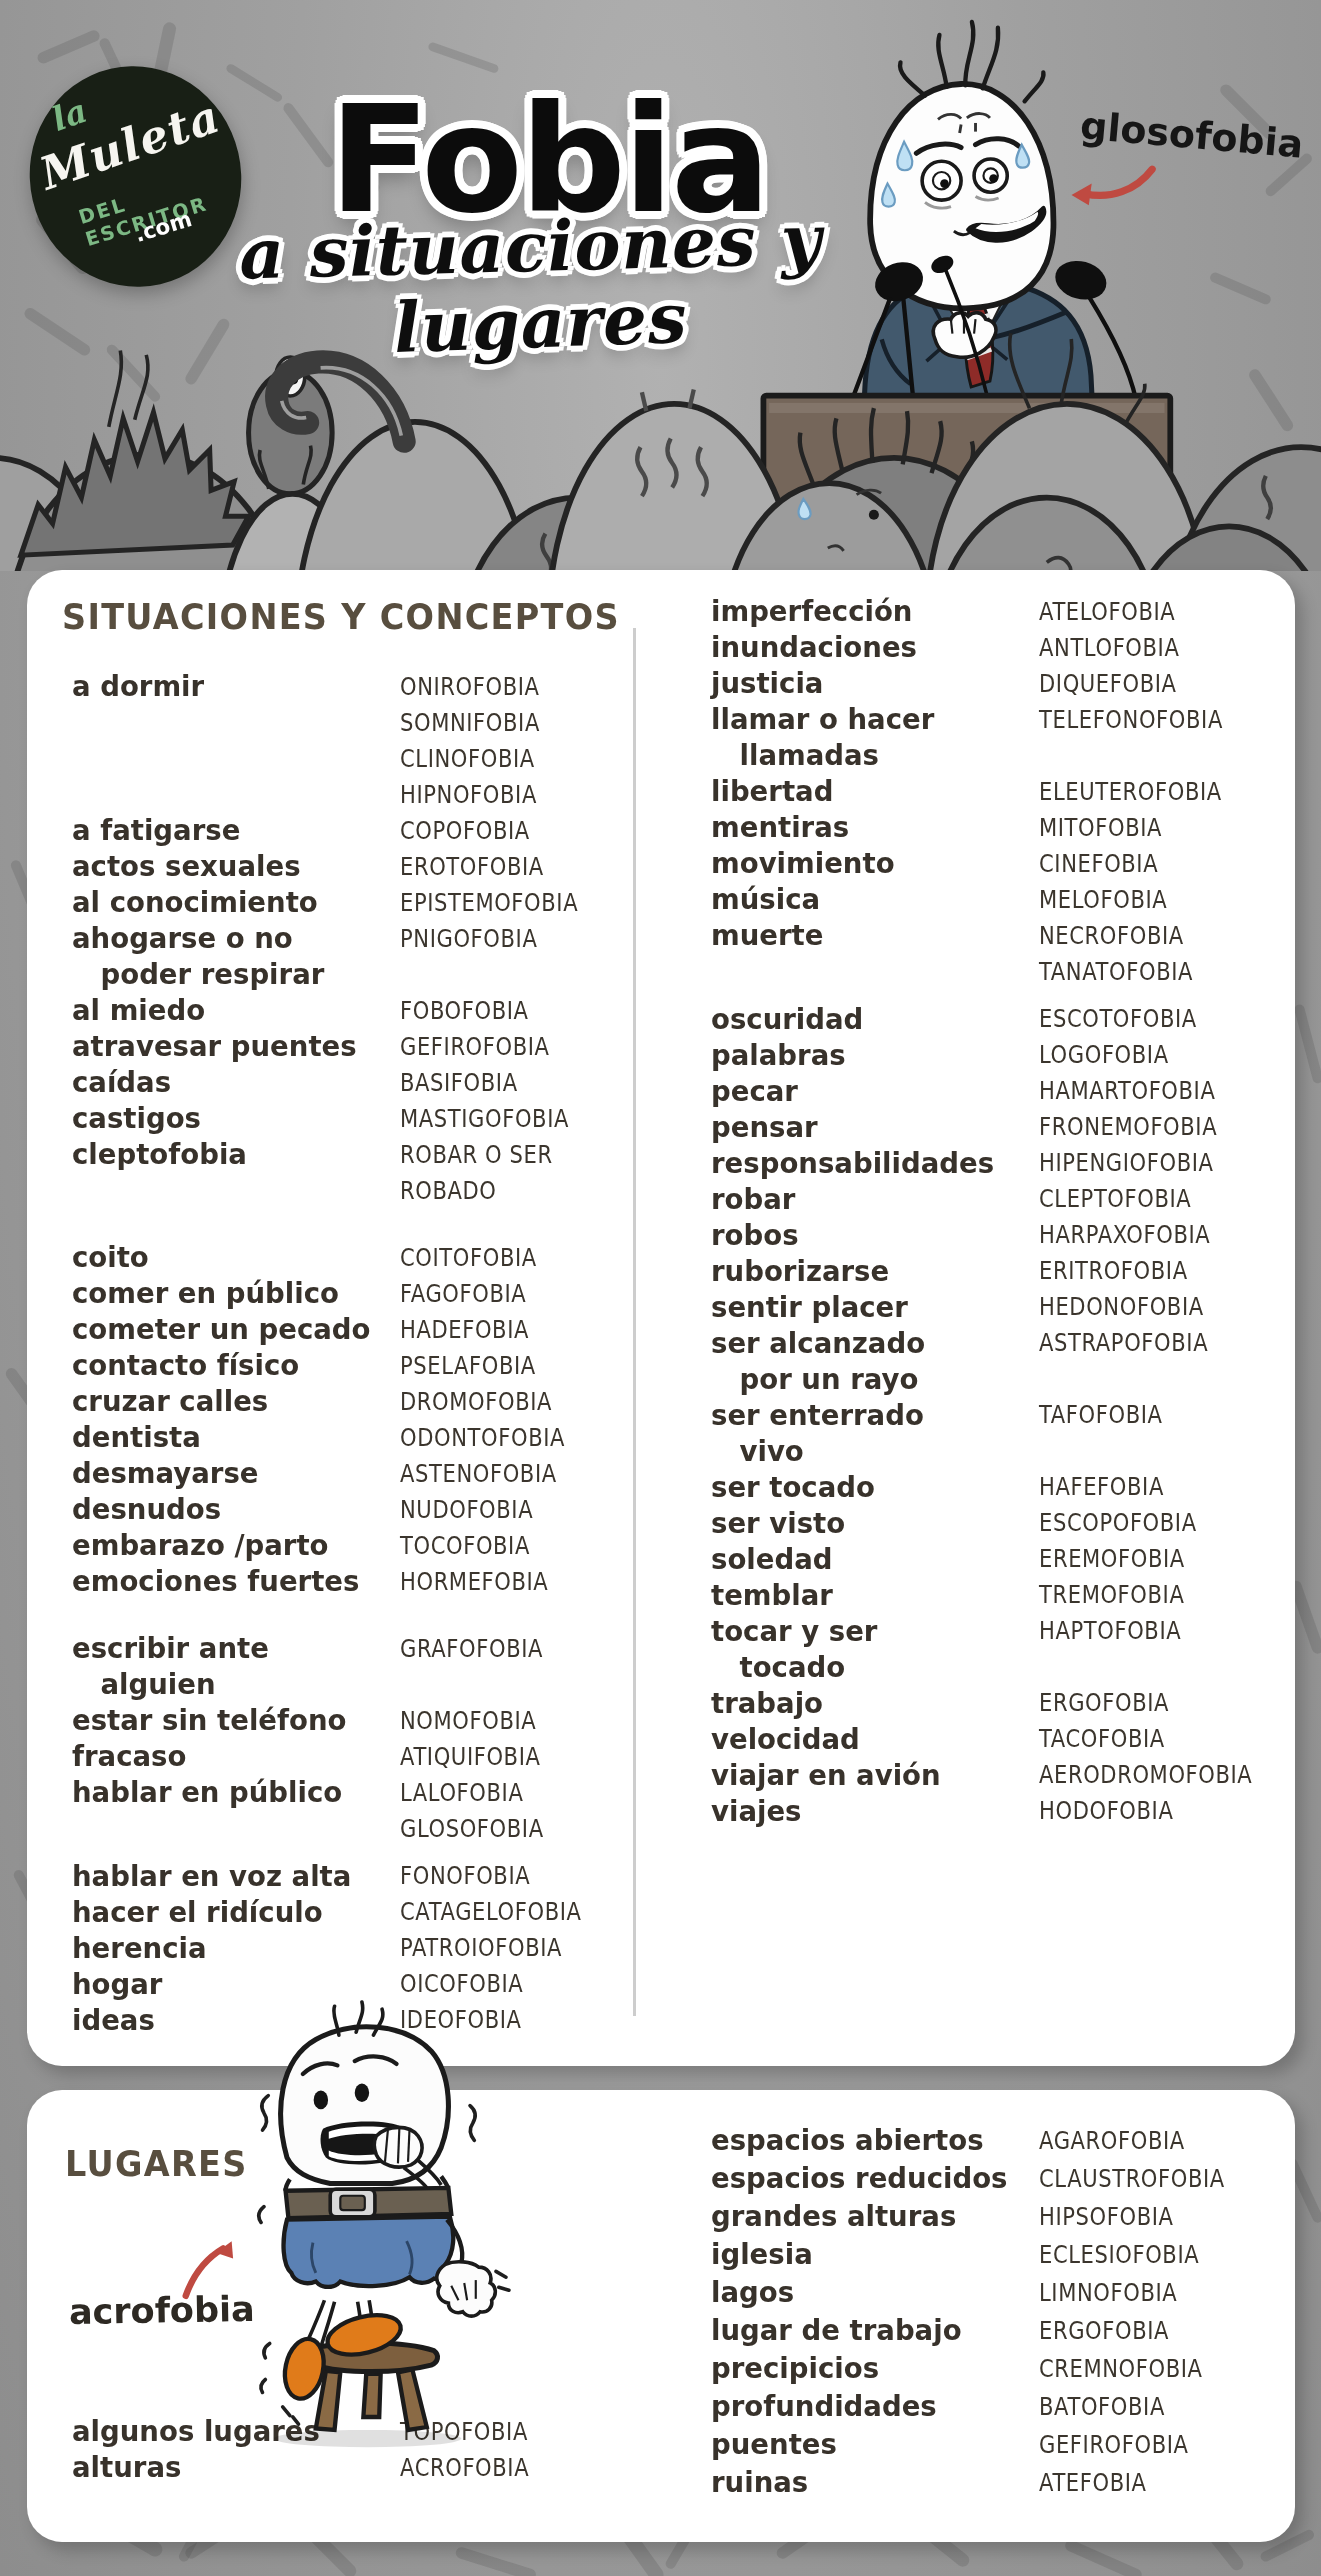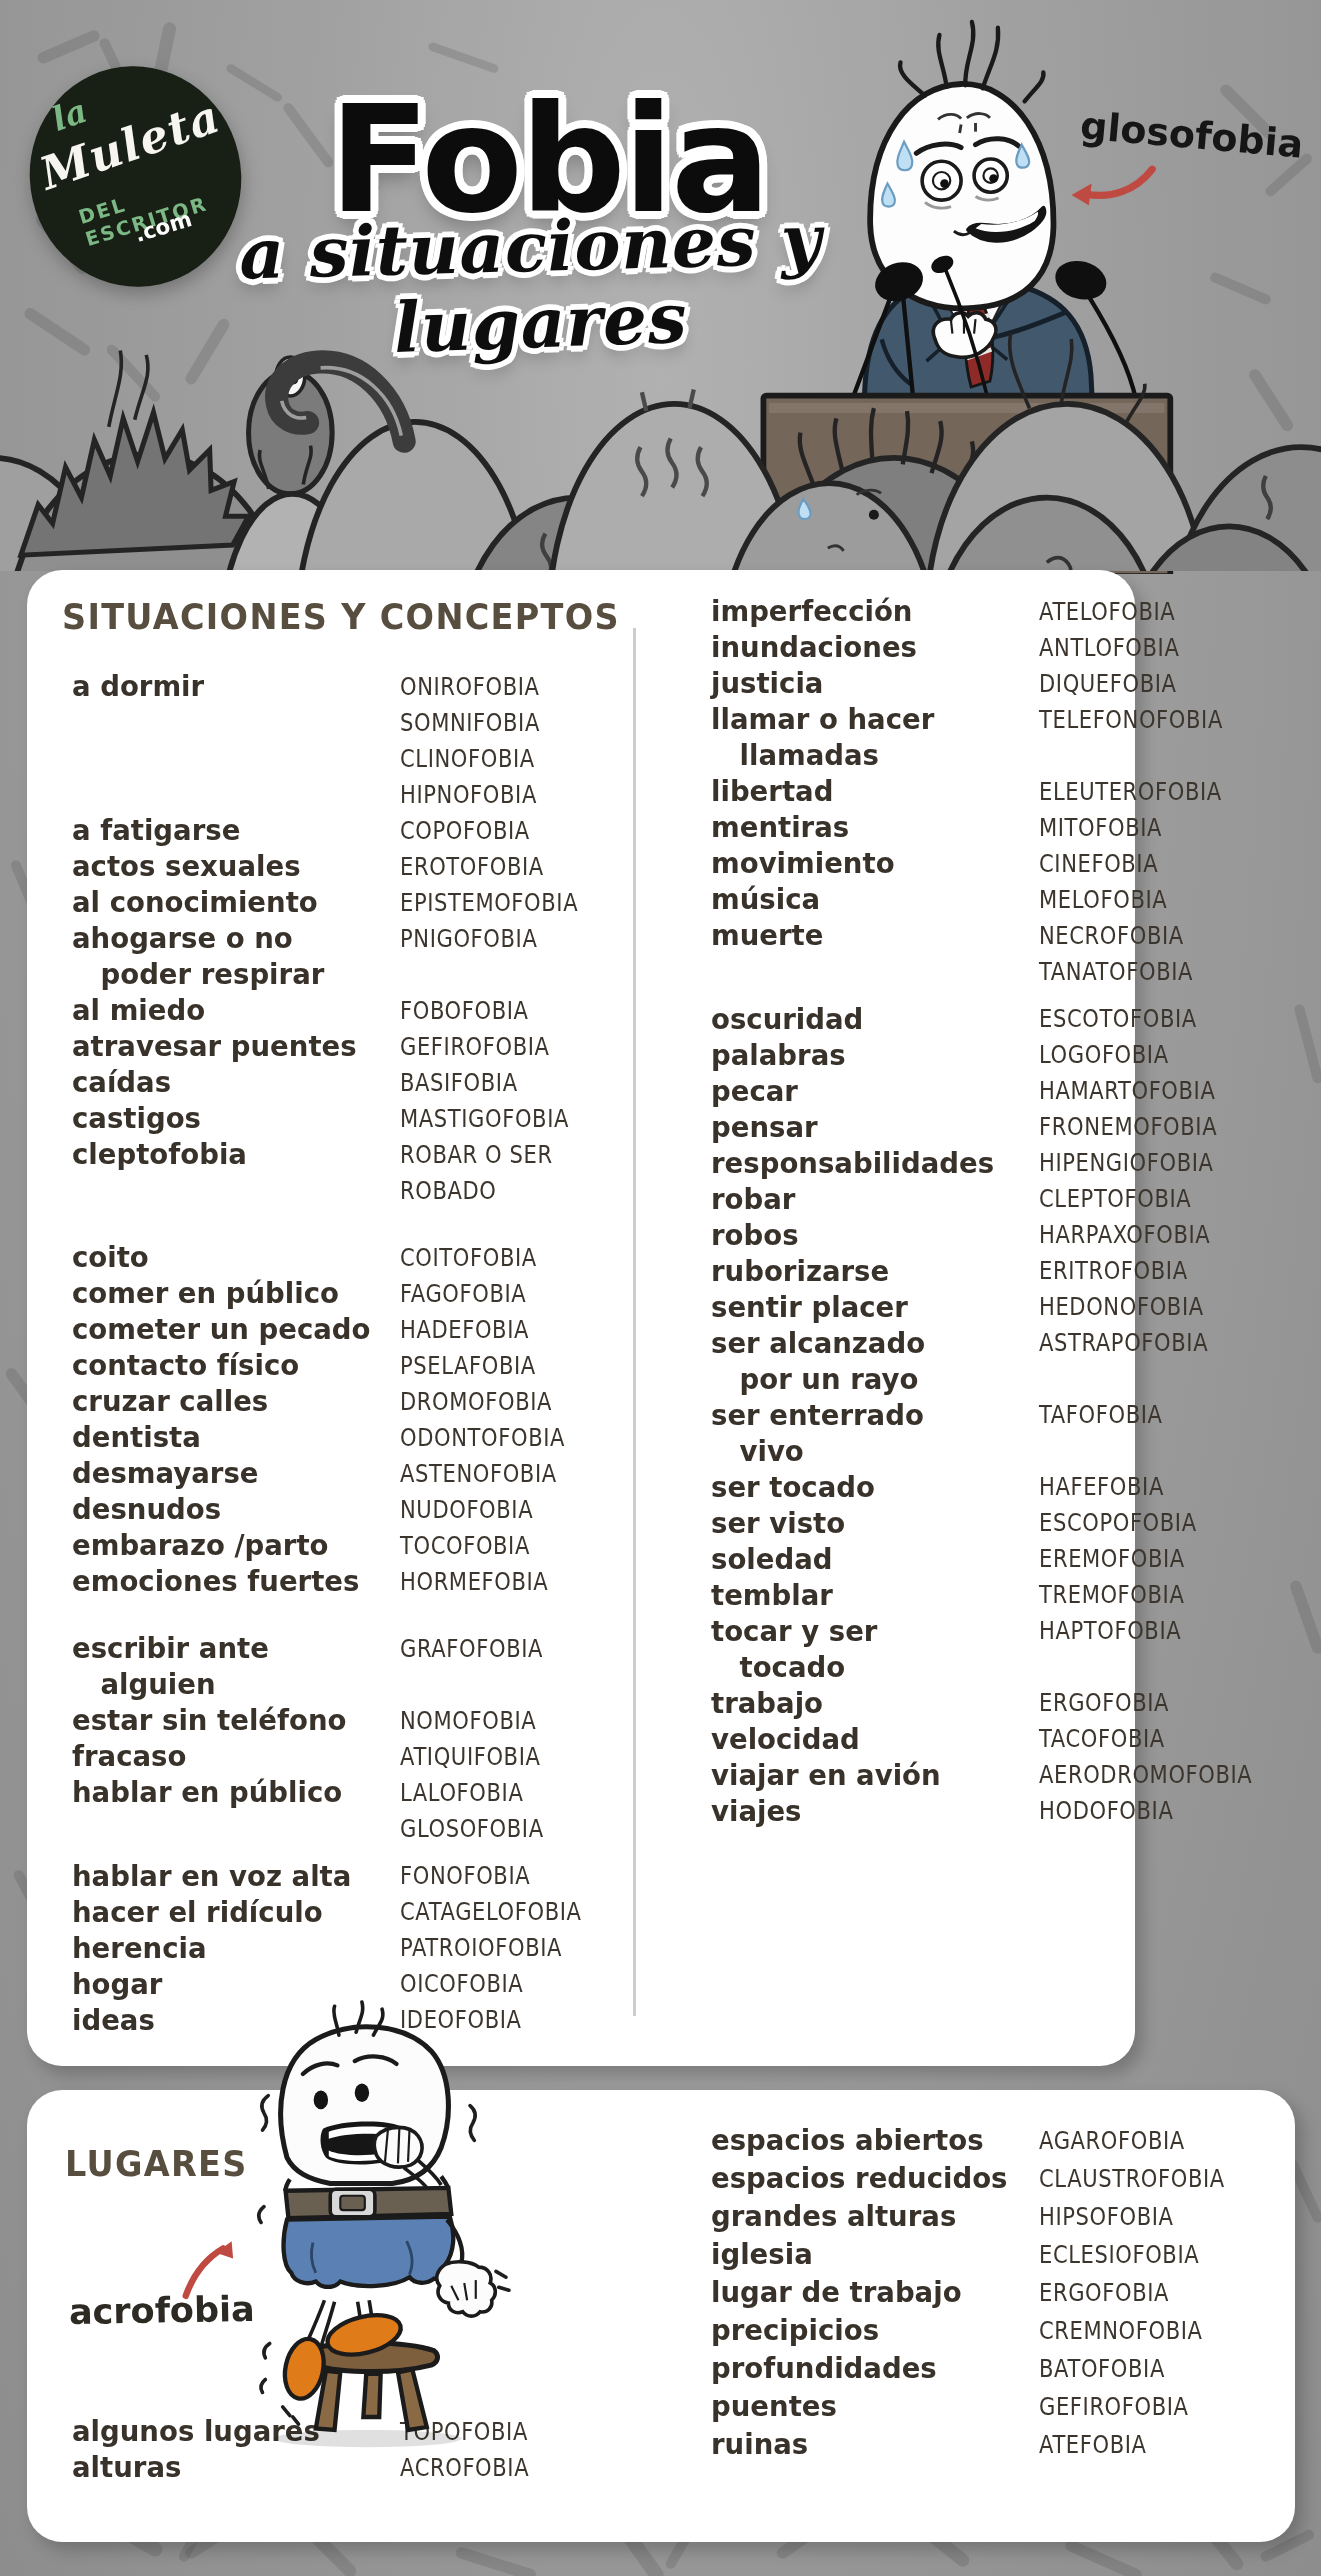--- a/index.html
+++ b/index.html
@@ -38,21 +38,21 @@
   .sub1{left:206px;top:211px;transform:rotate(-1.5deg);}
   .sub2{left:216px;top:287px;transform:rotate(-2deg);}
 
   .gloso-label{left:1080px;top:114px;width:245px;font:700 38px "DejaVu Sans",sans-serif;
     color:#161616;transform:rotate(5deg);}
   .acro-label{left:69px;top:2290px;width:238px;font:700 35px "DejaVu Sans",sans-serif;
     color:#2d2923;transform:rotate(-1deg);}
 
   
   .card{background:var(--card-bg);border-radius:35px;box-shadow:7.2px 8.7px 16px rgba(0,0,0,.20);}
-  #card1{left:27px;top:570px;width:1108px;height:1496px;}
+  #card1{left:27px;top:570px;width:1268px;height:1496px;}
   #card2{left:27px;top:2090px;width:1268px;height:452px;}
   .card-title{position:absolute;font:700 36px "DejaVu Sans",sans-serif;color:var(--heading-brown);
     letter-spacing:1.4px;transform:scaleX(.93);transform-origin:left;white-space:nowrap;}
   #card1 .card-title{left:35px;top:26px;}
   #card2 .card-title{left:38px;top:53px;}
   .divider{position:absolute;left:606px;top:58px;width:2.9px;height:1388px;background:var(--divider-gray);}
 
   
   .rows{position:absolute;}
   .row{display:flex;}
@@ -850,20 +850,28 @@
 
         <div class="row">
           <div class="term">
             <div class="line">iglesia</div>
           </div>
           <div class="phobia">
             <div class="line">ECLESIOFOBIA</div>
           </div>
         </div>
 
+        <div class="row">
+          <div class="term">
+            <div class="line">lagos</div>
+          </div>
+          <div class="phobia">
+            <div class="line">LIMNOFOBIA</div>
+          </div>
+        </div>
 
         <div class="row">
           <div class="term">
             <div class="line">lugar de trabajo</div>
           </div>
           <div class="phobia">
             <div class="line">ERGOFOBIA</div>
           </div>
         </div>
 

